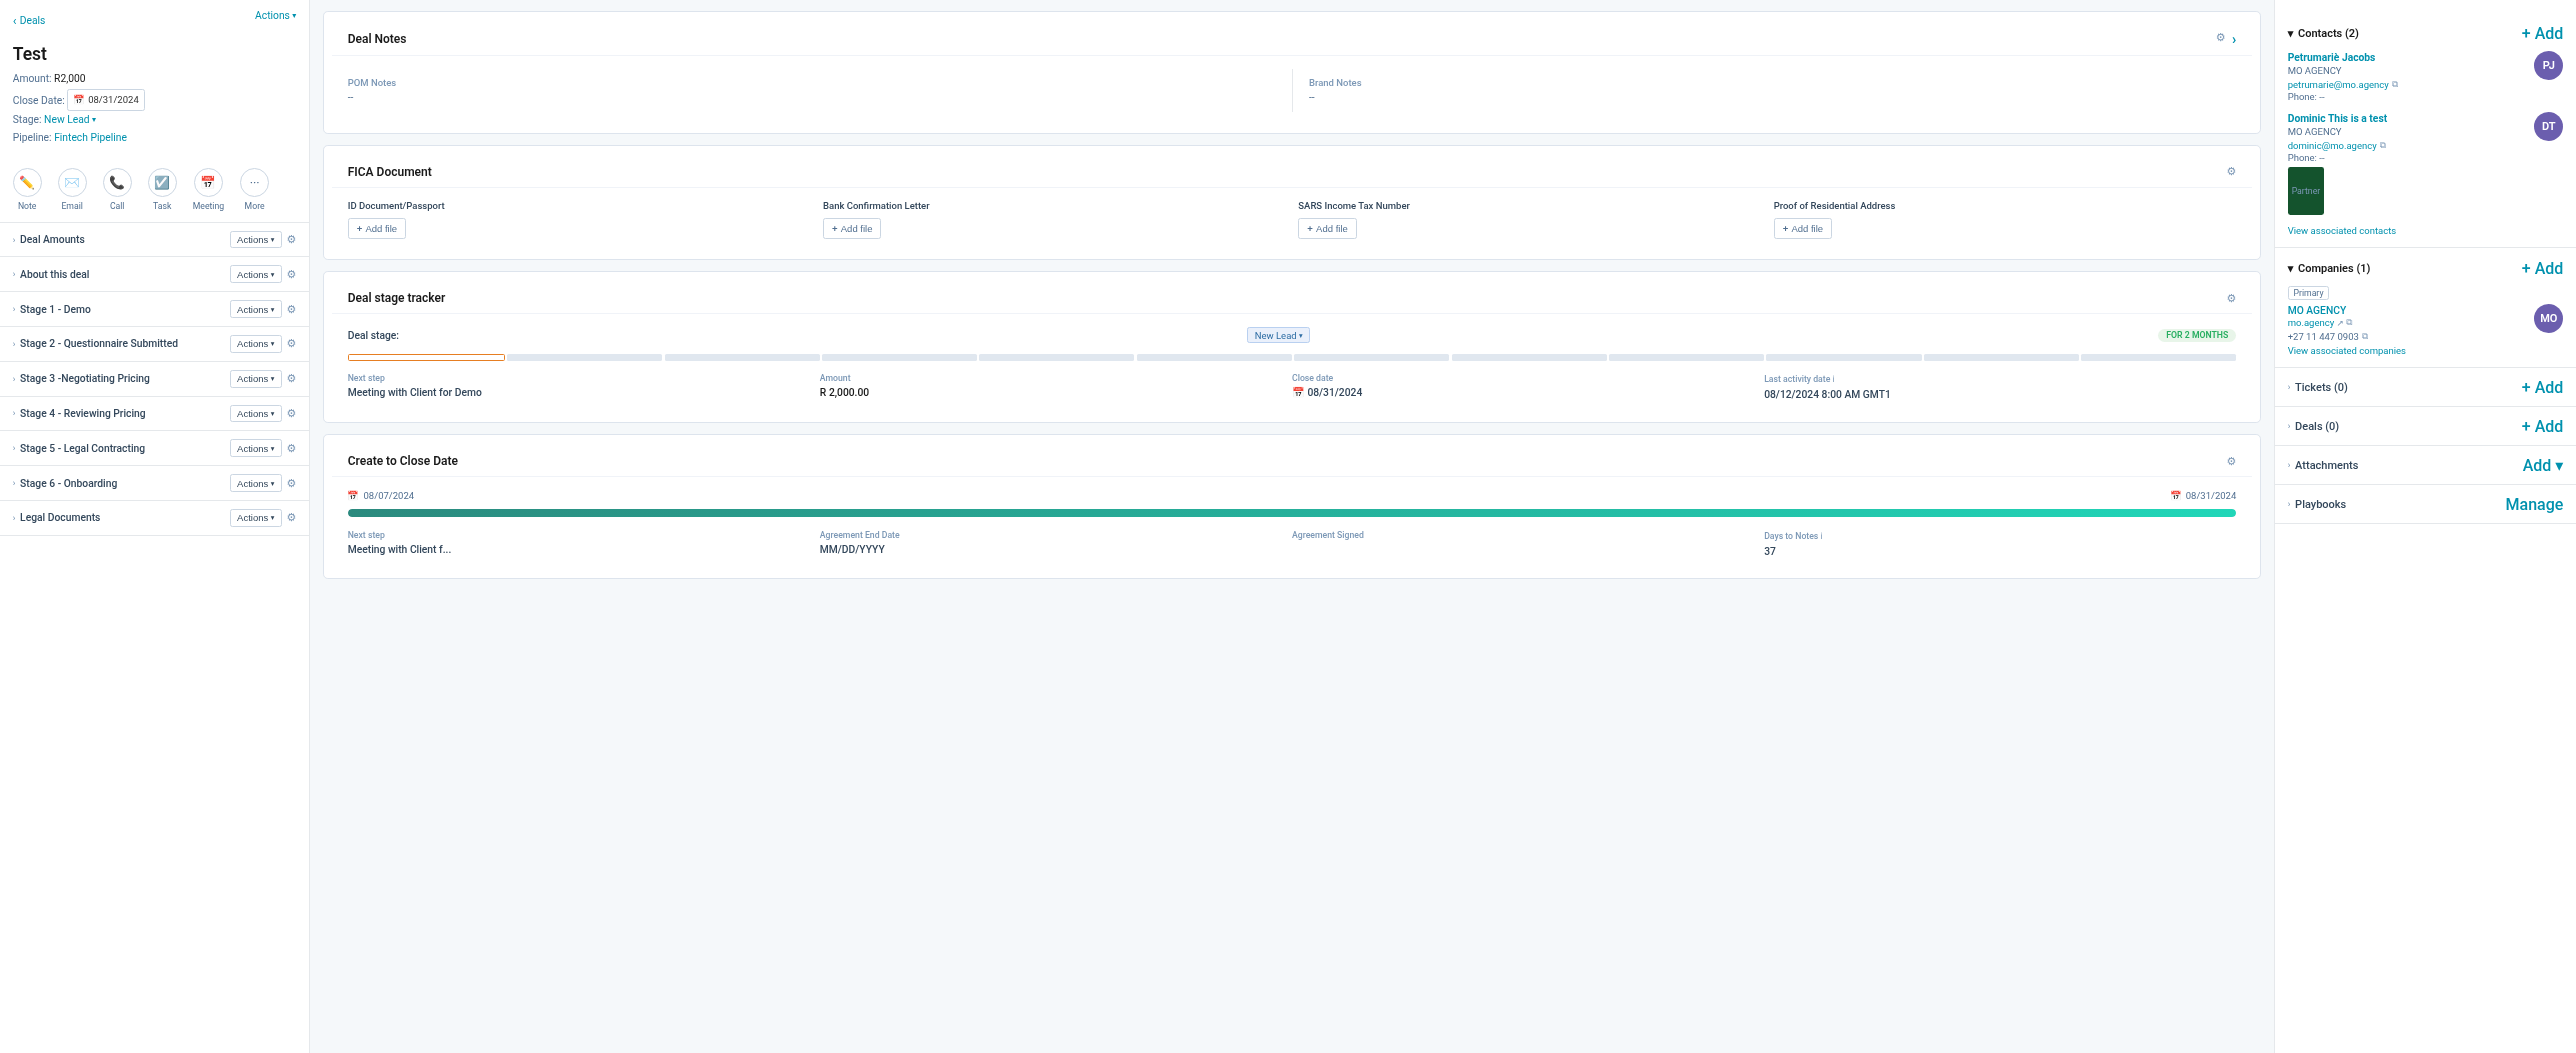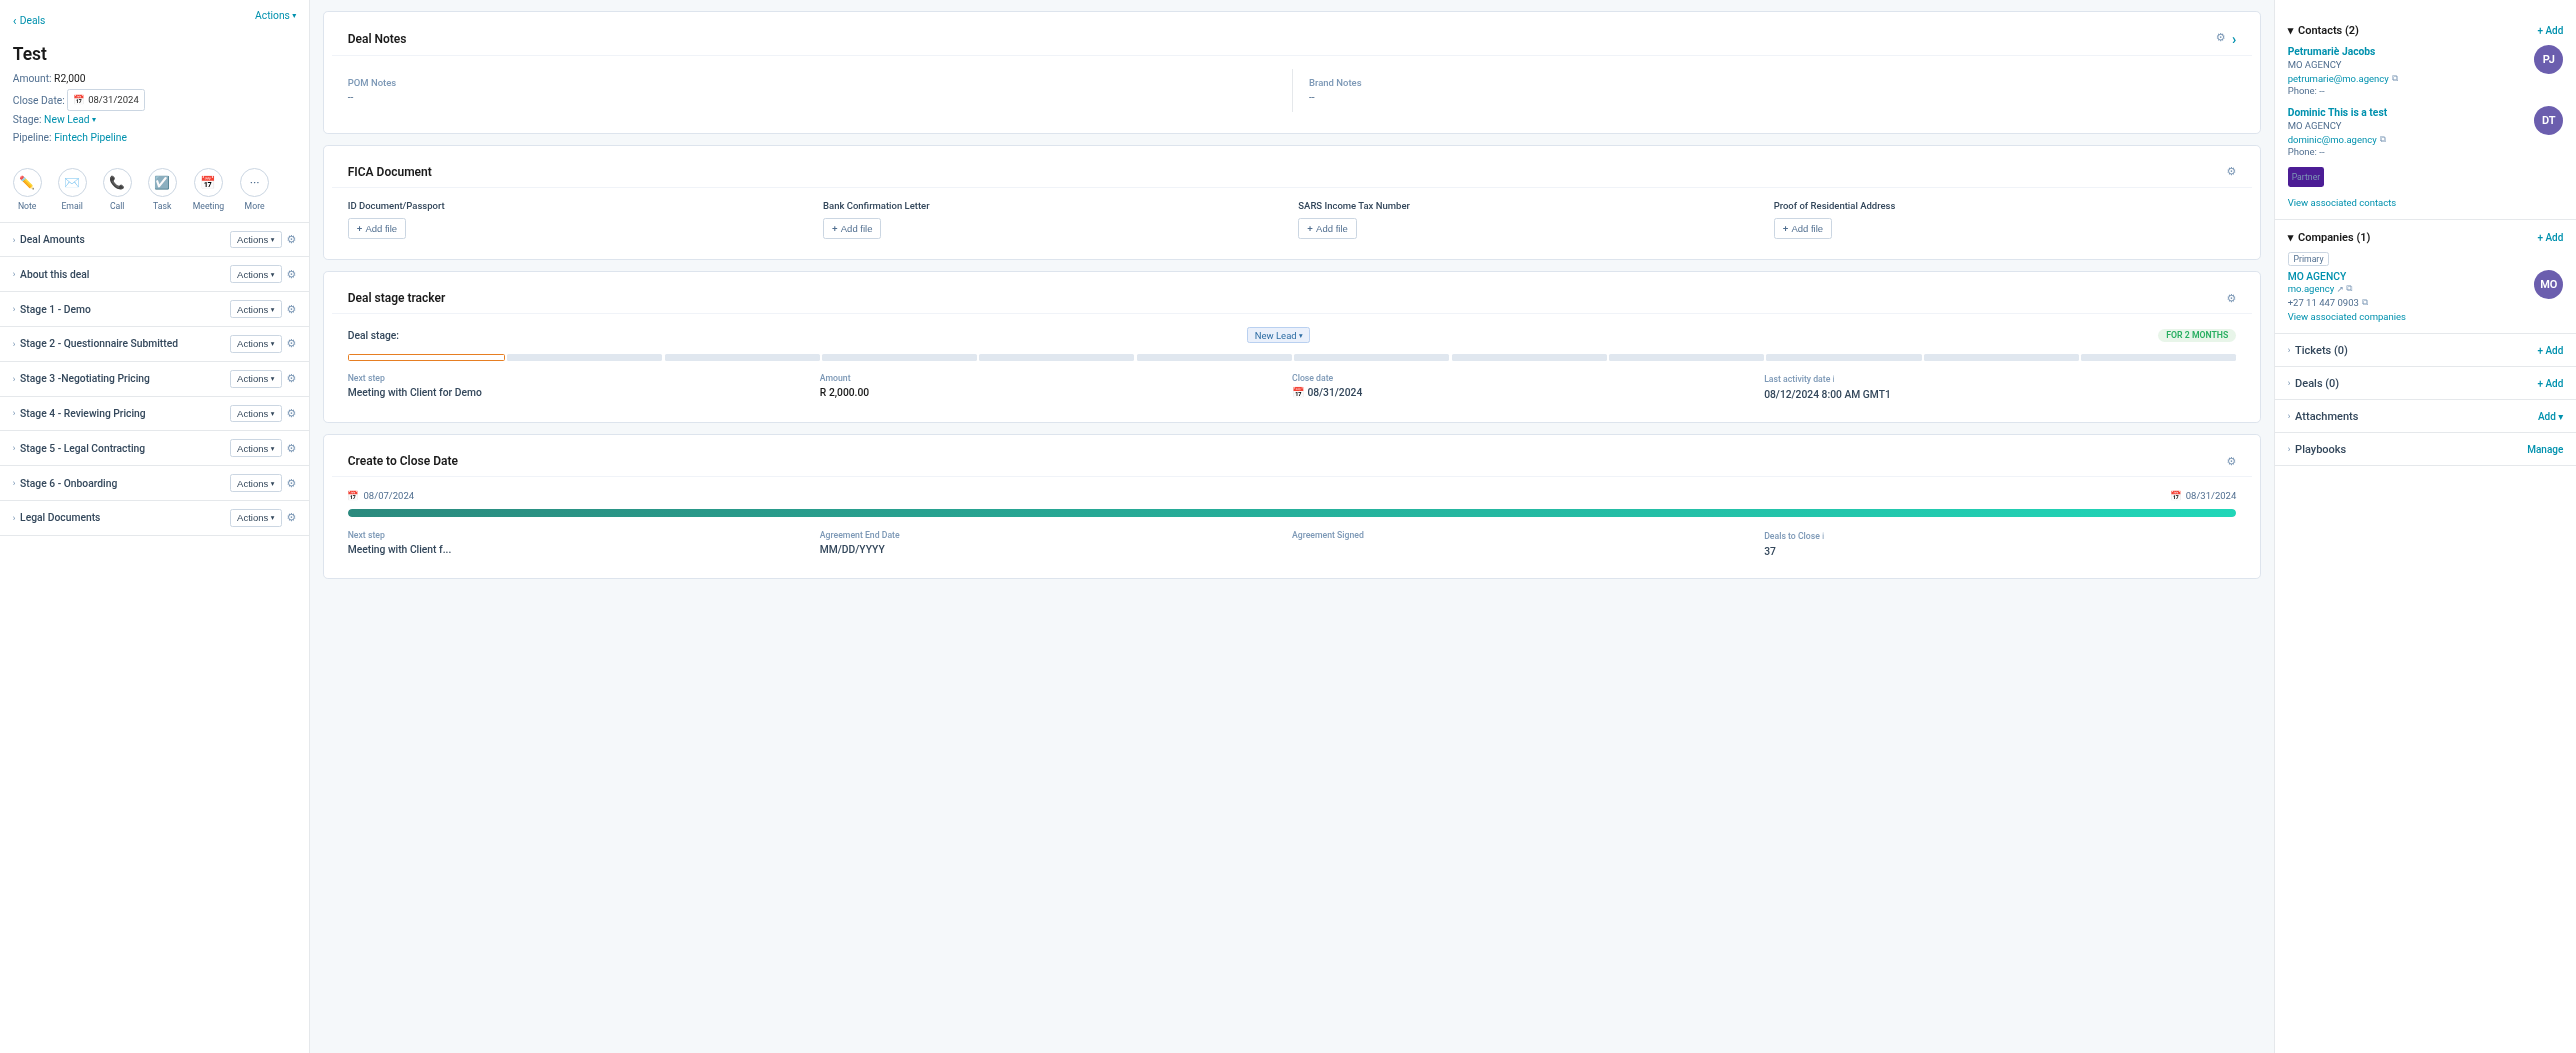--- a/index.html
+++ b/index.html
@@ -81,30 +81,30 @@
     .close-info-grid { display: grid; grid-template-columns: repeat(4, 1fr); gap: 0; }
     .close-info-item { padding: 0 12.7px 0 0; }
     .close-info-label { font-size: 8.7px; color: #7c98b6; font-weight: 500; margin-bottom: 3.2px; display: flex; align-items: center; gap: 2.4px; }
     .close-info-value { font-size: 10.3px; color: #33475b; font-weight: 500; }
 
     
     .right-panel { width: 302px; min-width: 302px; background: #fff; border-left: 0.8px solid #e5e8eb; overflow-y: auto; padding: 12.7px 0; }
     .rp-section { border-bottom: 0.8px solid #e5e8eb; padding: 11px 12.7px; }
     .rp-section-header { display: flex; align-items: center; justify-content: space-between; margin-bottom: 8px; cursor: pointer; }
     .rp-section-title { display: flex; align-items: center; gap: 4.8px; font-size: 11px; font-weight: 600; color: #1a1a1a; }
-    .rp-add-link { color: #0091ae; font-size: 10px; cursor: pointer; font-weight: 500; }
+    .rp-add-link { color: #0091ae; font-size: 16px; cursor: pointer; font-weight: 500; }
 
     
     .contact-card { display: flex; align-items: flex-start; justify-content: space-between; margin-bottom: 9.5px; }
     .contact-info { flex: 1; }
     .contact-name { color: #0091ae; font-size: 10.3px; font-weight: 700; cursor: pointer; margin-bottom: 1.6px; }
     .contact-company { font-size: 9.5px; color: #516f90; margin-bottom: 2.4px; }
     .contact-email { color: #0091ae; font-size: 9.5px; cursor: pointer; display: flex; align-items: center; gap: 3.2px; margin-bottom: 1.6px; }
     .contact-phone { font-size: 9.5px; color: #516f90; }
-    .contact-role { font-size: 8.7px; color: #7c98b6; background: #4c1d95; border-radius: 2.4px; padding: 5px 4px; display: inline-block; margin-top: 10px; }
+    .contact-role { font-size: 8.7px; color: #7c98b6; background: #14532d; border-radius: 2.4px; padding: 19px 4px; display: inline-block; margin-top: 4px; }
     .avatar { width: 29px; height: 29px; border-radius: 50%; background: #7c98b6; display: flex; align-items: center; justify-content: center; font-size: 11px; color: #fff; font-weight: 600; flex-shrink: 0; }
     .avatar.purple { background: #6b5eae; }
     .view-link { color: #0091ae; font-size: 9.5px; cursor: pointer; display: block; margin-top: 3.2px; }
 
     
     .company-primary-badge { border: 0.8px solid #cbd6e2; border-radius: 2.4px; padding: 0.8px 4.8px; font-size: 8.7px; color: #516f90; display: inline-block; margin-bottom: 4.8px; }
     .company-card { display: flex; align-items: flex-start; justify-content: space-between; }
     .company-name { color: #0091ae; font-size: 10.3px; font-weight: 500; cursor: pointer; }
     .company-link { color: #0091ae; font-size: 9.5px; cursor: pointer; display: flex; align-items: center; gap: 2.4px; }
     .company-phone { font-size: 9.5px; color: #516f90; display: flex; align-items: center; gap: 3.2px; margin-top: 2.4px; }
@@ -411,21 +411,21 @@
         </div>
         <div class="close-info-item">
           <div class="close-info-label">Agreement End Date</div>
           <div class="close-info-value">MM/DD/YYYY</div>
         </div>
         <div class="close-info-item">
           <div class="close-info-label">Agreement Signed</div>
           <div class="close-info-value"></div>
         </div>
         <div class="close-info-item">
-          <div class="close-info-label">Deals to Close ℹ</div>
+          <div class="close-info-label">Days to Notes ℹ</div>
           <div class="close-info-value">37</div>
         </div>
       </div>
     </div>
   </div>
 
 </div>
 
 <div class="right-panel">
 

